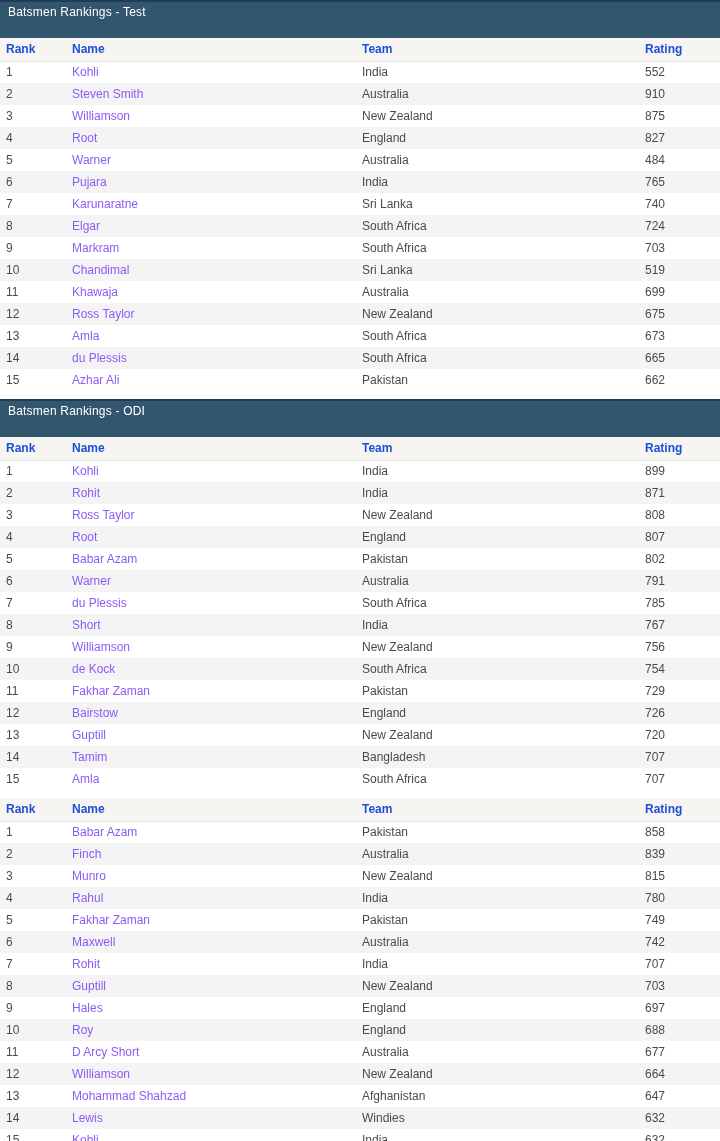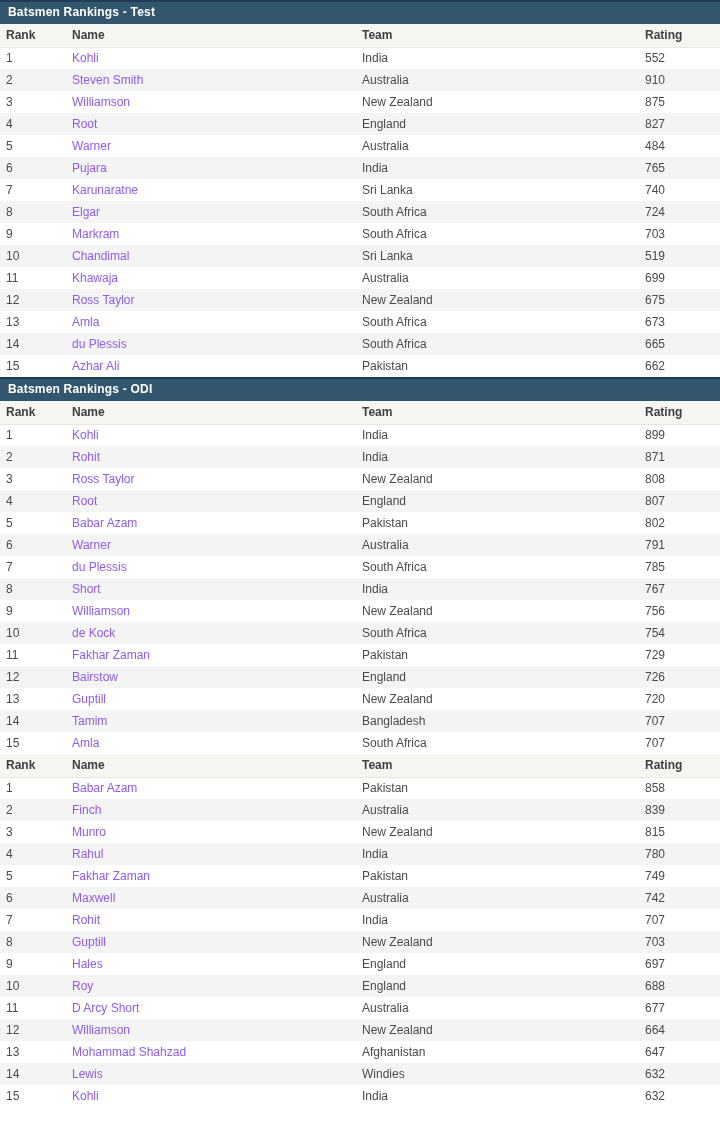--- a/index.html
+++ b/index.html
@@ -5,49 +5,49 @@
   * { margin:0; padding:0; box-sizing:border-box; }
   html, body { width:720px; background:#ffffff; }
   body {
     font-family:"Liberation Sans","DejaVu Sans",sans-serif;
     font-size:12px;
     color:#4a4a4a;
   }
   .page { width:720px; }
 
   .rankings-section { width:720px; }
-  .rankings-section + .rankings-section { }
+  .rankings-section + .rankings-section { margin-top:8px; }
 
   .section-header {
-    height:24px;
+    height:38px;
     background:#33566f;
     border-top:2px solid #1f3d54;
     color:#ffffff;
-    font-weight:bold;
+    font-weight:normal;
     font-size:12px;
     line-height:20px;
     padding-left:8px;
     letter-spacing:0.2px;
   }
 
   table.rankings-table {
     width:720px;
     border-collapse:collapse;
     table-layout:fixed;
   }
   th, td {
     text-align:left;
     font-size:12px;
     white-space:nowrap;
     overflow:hidden;
   }
   thead th {
     height:23px;
     background:#f7f5f1;
-    color:#404040;
+    color:#1d4ed8;
     font-weight:bold;
     border-bottom:1px solid #e9e7e4;
     vertical-align:middle;
   }
   tbody td {
     height:22px;
     color:#4a4a4a;
     vertical-align:middle;
   }
   tbody tr:nth-child(odd)  { background:#ffffff; }

